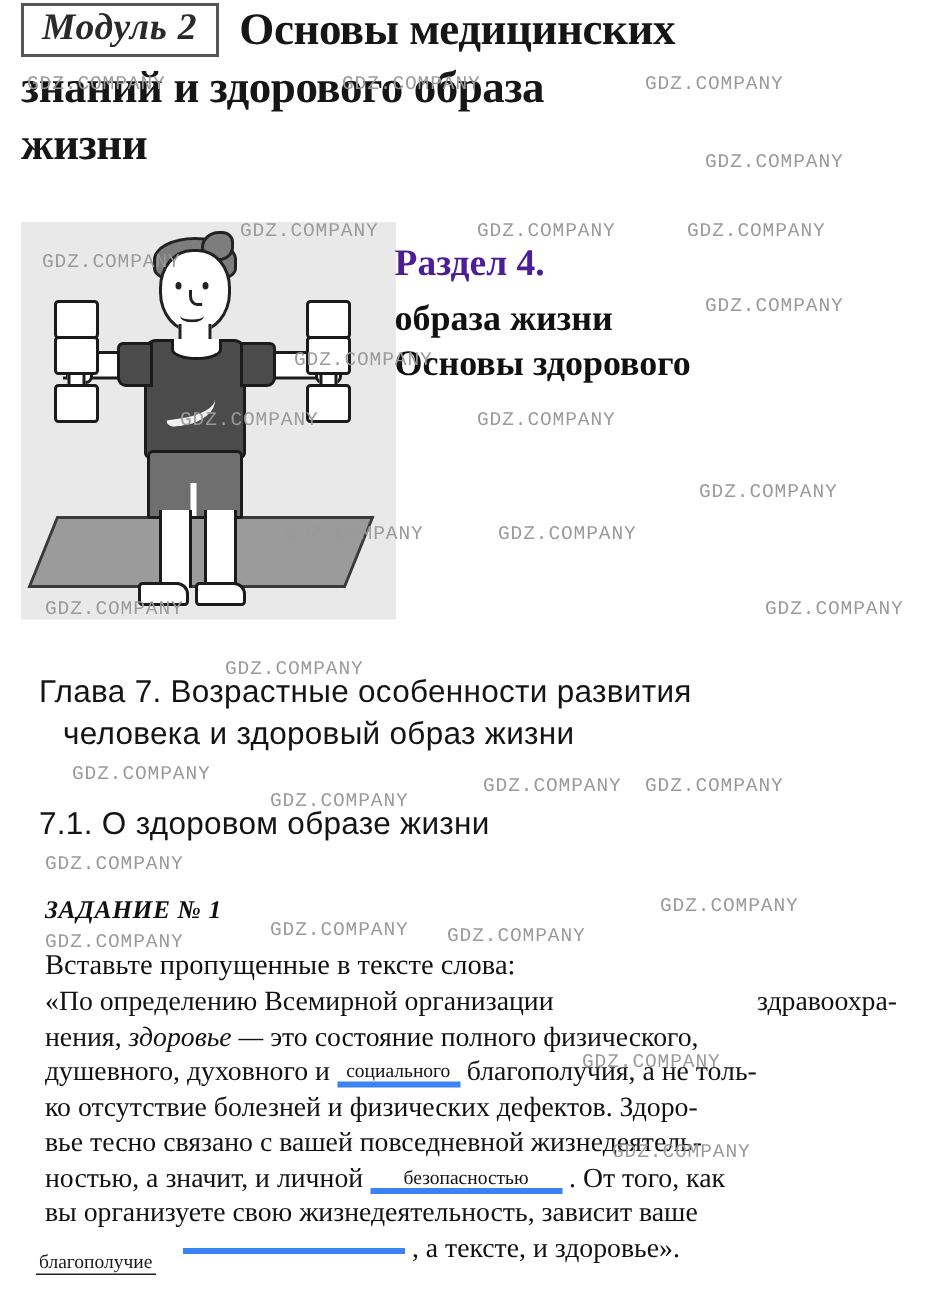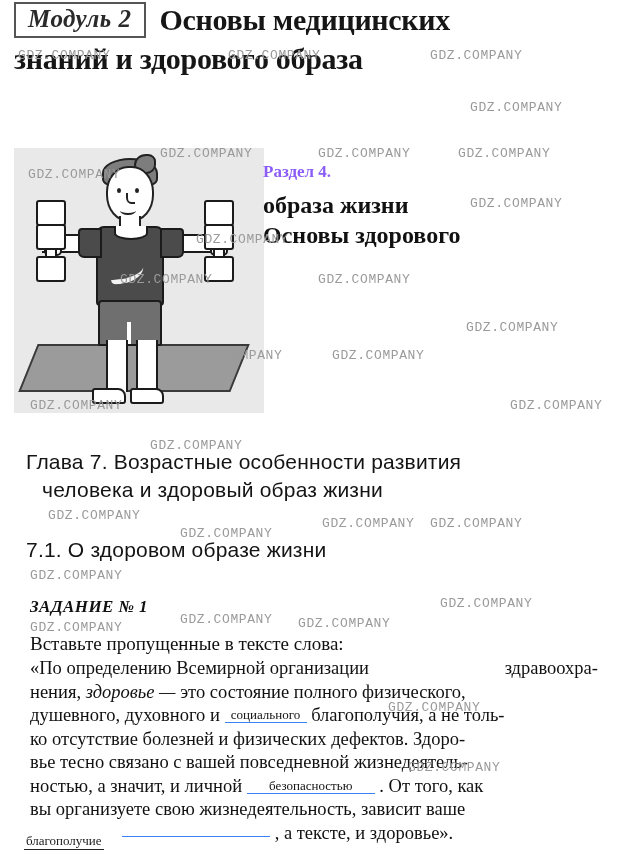--- a/index.html
+++ b/index.html
@@ -300,23 +300,23 @@
   
   .section-block {
     position: absolute;
     left: 263px;
     top: 162px;
     width: 348px;
   }
   .section-num {
     font-family: "Liberation Serif", serif;
     font-weight: bold;
-    font-size: 17px;
+    font-size: 25px;
     margin: 0 0 8px 0;
-    color: #8b5cf6;
+    color: #4c1d95;
   }
   .section-name {
     font-family: "Liberation Serif", serif;
     font-weight: bold;
     font-size: 24px;
     line-height: 1.25;
     margin: 0;
     color: #111;
   }
 
@@ -379,21 +379,21 @@
   .body-text .justify {
     display: flex;
     justify-content: space-between;
     white-space: nowrap;
   }
 
   .fill {
     display: inline-block;
     position: relative;
     text-align: center;
-    border-bottom: 1px solid #3b82f6;
+    border-bottom: 4px solid #3b82f6;
     font-size: 13px;
     line-height: 14px;
     vertical-align: 2px;
     padding: 0 4px;
     white-space: nowrap;
   }
   .fill.w-social { min-width: 74px; }
   .fill.w-safety { min-width: 120px; }
   .fill.w-blank { min-width: 140px; }
 
@@ -427,20 +427,21 @@
 <div class="page">
 
   <div class="module-head">
     <div style="display:flex; align-items:flex-start;">
       <div class="module-badge">Модуль 2</div>
       <div style="flex:1;">
         <div class="module-title">Основы медицинских</div>
       </div>
     </div>
     <div class="module-title" style="margin-top:2px;">знаний и здорового образа</div>
+    <div class="module-title" style="margin-top:2px;">жизни</div>
   </div>
 
   <div class="illus-wrap">
     <div class="mat"></div>
     <div class="figure">
       <div class="hair"></div>
       <div class="head"></div>
       <div class="eye l"></div>
       <div class="eye r"></div>
       <div class="nose"></div>

